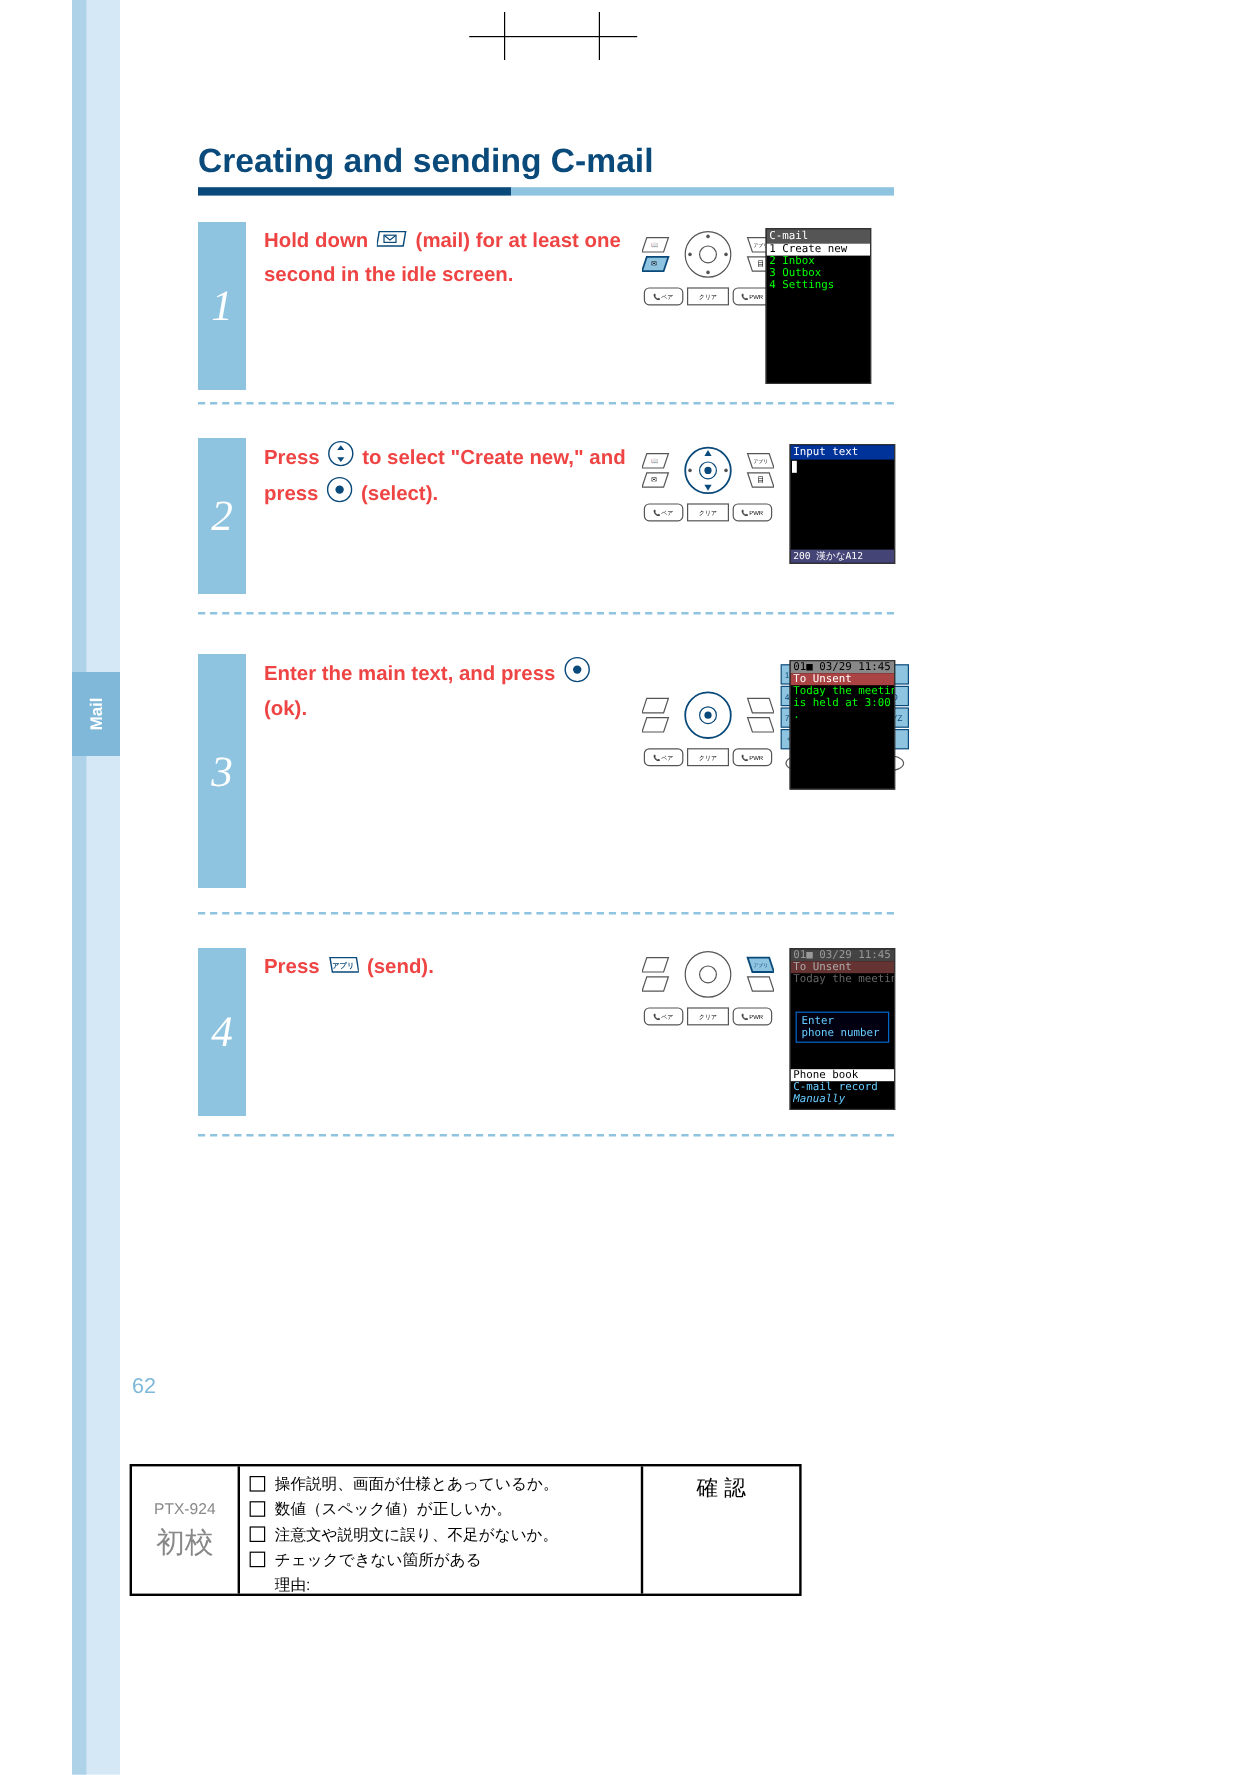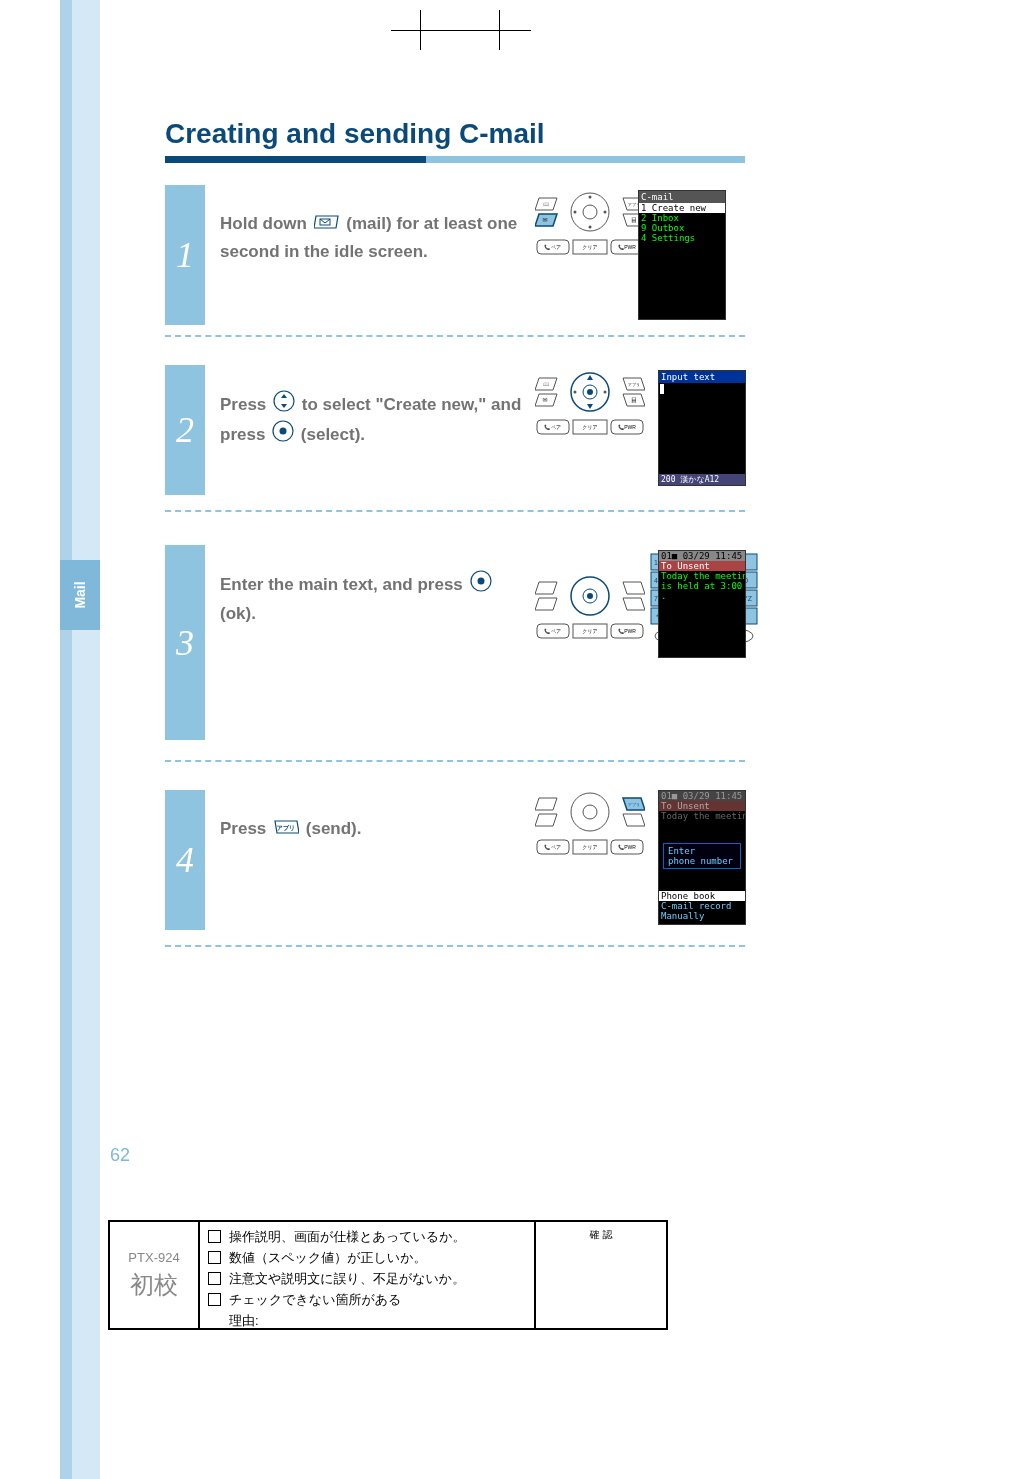--- a/index.html
+++ b/index.html
@@ -81,26 +81,25 @@
       font-size: 36px;
       color: #fff;
       font-weight: normal;
     }
     .step-body {
       flex: 1;
       padding-left: 15px;
       padding-top: 2px;
     }
     .step-text {
-      color: #737373;
+      color: #ef4444;
       font-weight: bold;
       font-size: 17px;
       line-height: 1.6;
       max-width: 310px;
-      margin-top: 23px;
     }
     .step-text .inline-icon {
       display: inline-block;
       vertical-align: middle;
       margin: 0 2px;
     }
     #step1 { top: 185px; }
     #step1 .step-num-box { height: 140px; }
     #step2 { top: 365px; }
     #step2 .step-num-box { height: 130px; }
@@ -136,21 +135,21 @@
     .phone-screen {
       position: absolute;
       width: 88px;
       background: #000;
       border: 1px solid #333;
       font-family: monospace;
       font-size: 9px;
       color: #0f0;
     }
     #ps1 { left: 638px; top: 190px; height: 130px; }
-    #ps2 { left: 658px; top: 370px; height: 116px; }
+    #ps2 { left: 658px; top: 370px; height: 100px; }
     #ps3 { left: 658px; top: 550px; height: 108px; }
     #ps4 { left: 658px; top: 790px; height: 135px; }
 
     .phone-screen .title-bar {
       background: #555;
       color: #fff;
       font-size: 9px;
       padding: 1px 2px;
     }
     .phone-screen .hl {
@@ -218,21 +217,21 @@
       margin-right: 8px;
       flex-shrink: 0;
       margin-top: 2px;
     }
     .proof-right {
       width: 130px;
       display: flex;
       align-items: flex-start;
       justify-content: center;
       padding-top: 6px;
-      font-size: 10px;
+      font-size: 18px;
     }
     .crop-marks {
       position: absolute;
       pointer-events: none;
     }
     .crop-top {
       left: 420px; top: 10px;
       width: 80px; height: 40px;
       border-left: 1px solid #000;
       border-right: 1px solid #000;
@@ -462,21 +461,21 @@
       <text x="55" y="59" font-size="5" text-anchor="middle">クリア</text>
     <rect x="76" y="50" width="32" height="14" rx="4" fill="#fff" stroke="#555"></rect>
       <text x="92" y="59" font-size="5" text-anchor="middle">📞PWR</text>
   </svg>
 </div>
 
 <div id="ps1" class="phone-screen">
   <div class="title-bar">C-mail</div>
   <div class="row hl">1 Create new</div>
   <div class="row">2 Inbox</div>
-  <div class="row">9 Outbox</div>
+  <div class="row">3 Outbox</div>
   <div class="row">4 Settings</div>
 </div>
 
 <div id="ps2" class="phone-screen">
   <div class="title-bar" style="background:#039;">Input text</div>
   <div class="row" style="background:#fff;width:3px;height:10px;margin:1px;"></div>
   <div class="status-bar">200 漢かなA12</div>
 </div>
 
 <div id="ps3" class="phone-screen">
@@ -490,21 +489,21 @@
 <div id="ps4" class="phone-screen">
   <div class="row" style="background:#444;color:#999;">01■  03/29 11:45</div>
   <div class="row" style="background:#633;color:#aaa;">To Unsent</div>
   <div class="row" style="color:#666;">Today the meeting</div>
   <div style="margin:22px 4px;border:1px solid #06c;background:#001;padding:2px;">
     <div class="row" style="color:#6cf;">Enter</div>
     <div class="row" style="color:#6cf;">phone number</div>
   </div>
   <div class="row hl">Phone book</div>
   <div class="row" style="color:#6cf;">C-mail record</div>
-  <div class="row" style="color:#6cf;">Manually</div>
+  <div class="row" style="color:#6cf;font-style:italic;">Manually</div>
 </div>
 
 <div class="page-number">62</div>
 
 <div class="proof-box">
   <div class="proof-left">
     <div class="model">PTX-924</div>
     <div class="stage">初校</div>
   </div>
   <div class="proof-mid">

